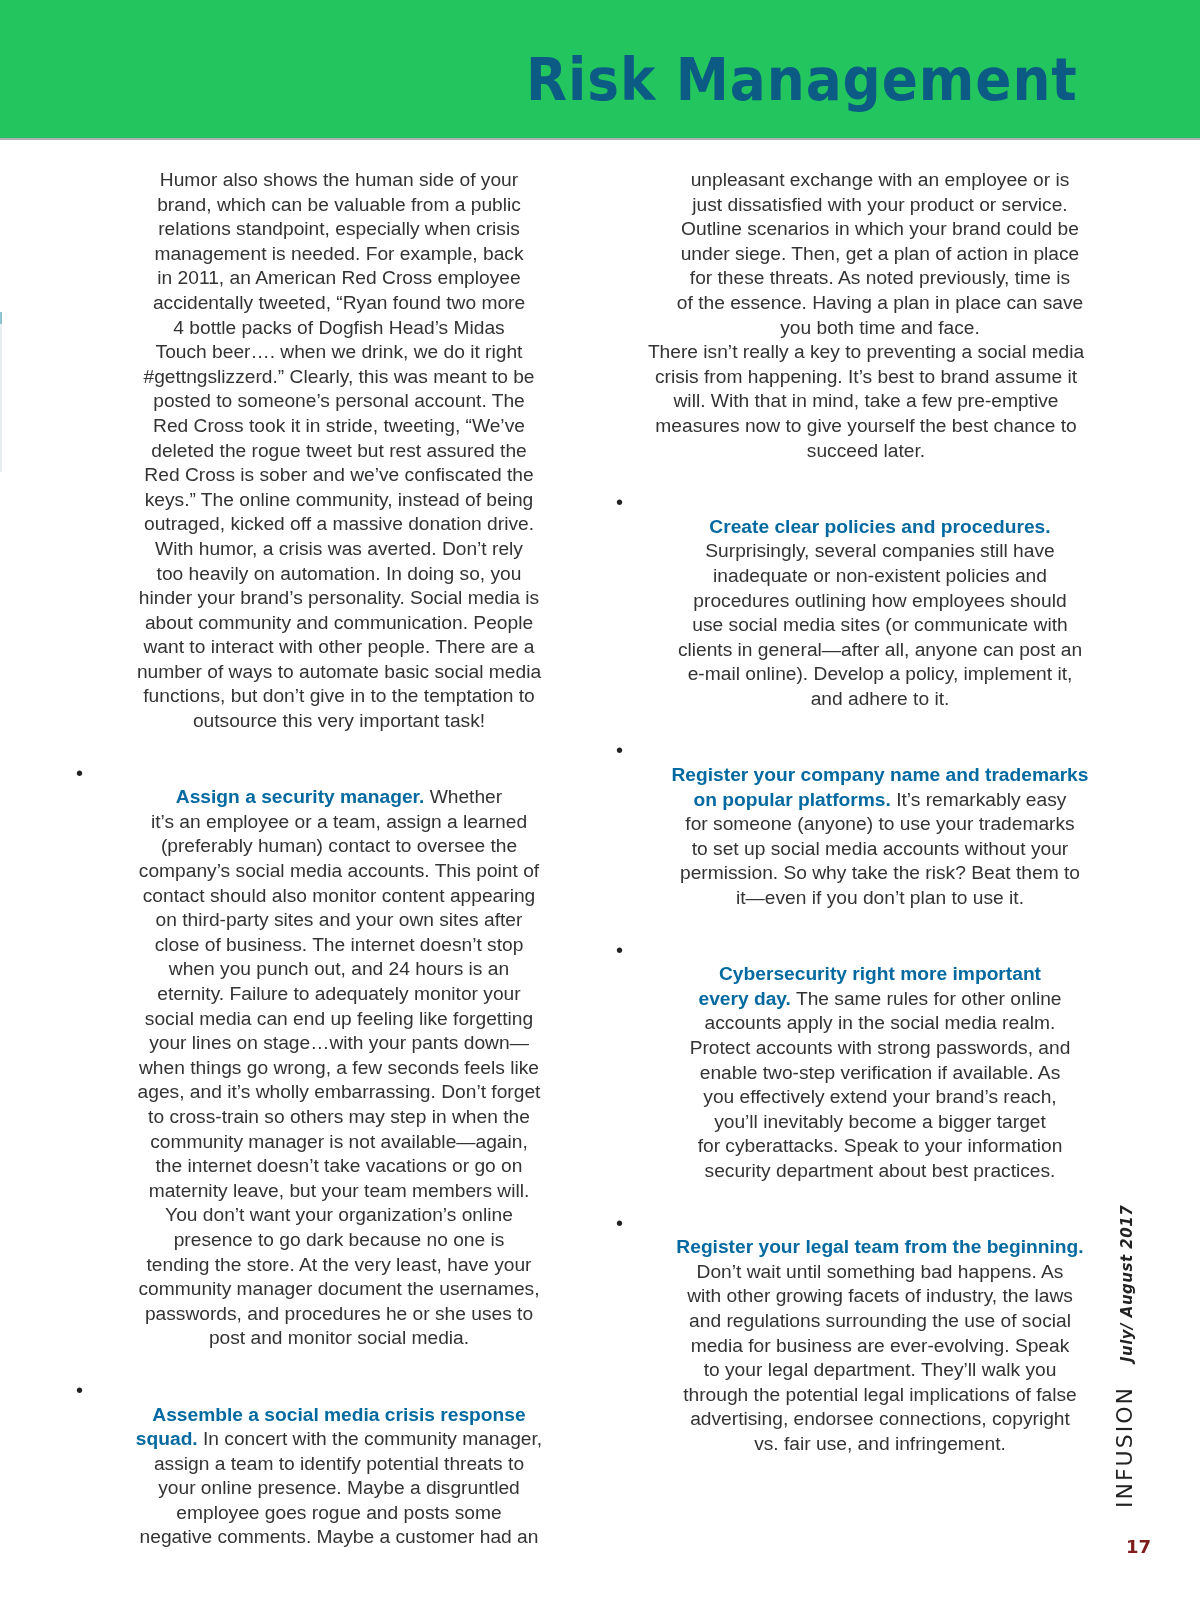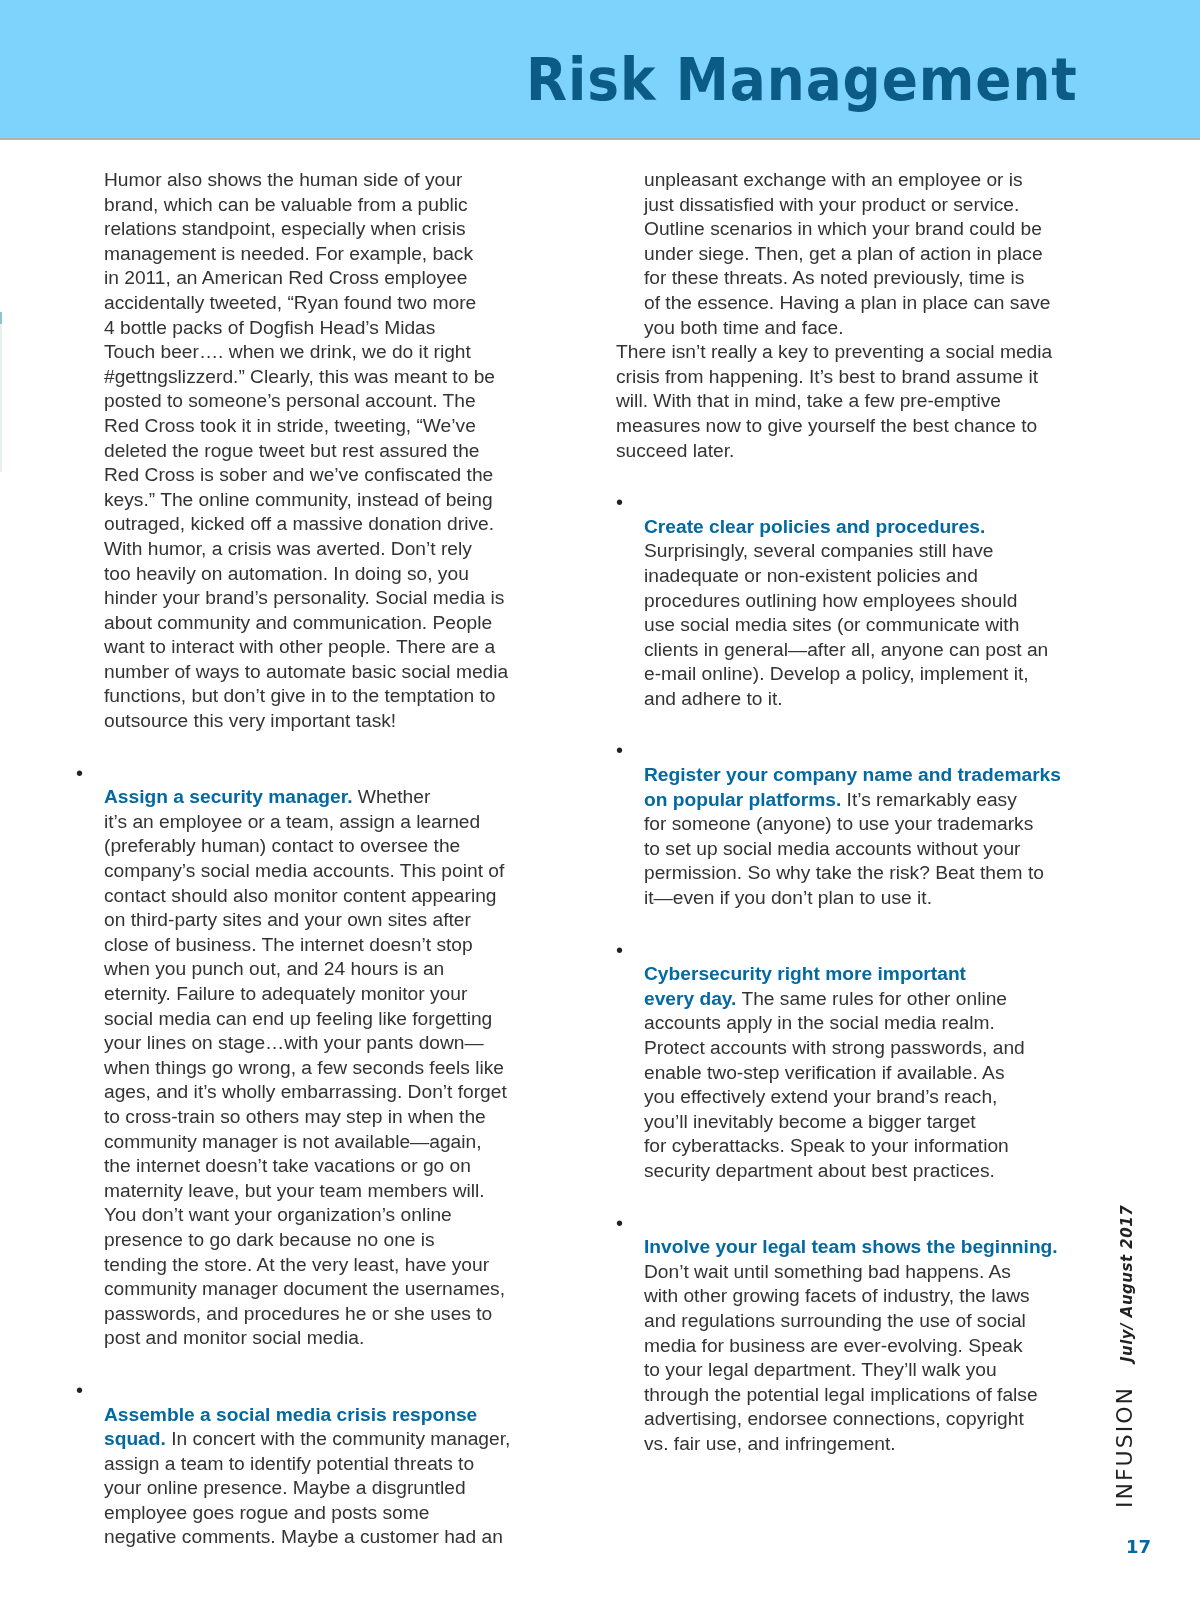--- a/index.html
+++ b/index.html
@@ -13,21 +13,21 @@
       position: relative;
       overflow: hidden;
       font-family: "Liberation Sans", sans-serif;
       color: #2e2e2e;
     }
     .header-band {
       position: absolute;
       left: 0; top: 0;
       width: 1200px;
       height: 138px;
-      background: #7dd3fc;
+      background: #22c55e;
       border-bottom: 2px solid #b0b1b5;
     }
     .page-title {
       position: absolute;
       right: 122px;
       top: 44px;
       margin: 0;
       font-family: "DejaVu Sans", sans-serif;
       font-weight: bold;
       font-size: 58px;
@@ -51,20 +51,21 @@
       left: 0; top: 0;
       width: 2px; height: 12px;
       background: #8fc3cf;
     }
     .column {
       position: absolute;
       top: 168px;
       font-size: 19.2px;
       line-height: 24.6px;
       color: #333333;
+      text-align: center;
     }
     .col-left { left: 104px; width: 470px; }
     .col-right { left: 616px; width: 500px; }
     .para {
       margin: 0;
       white-space: pre-line;
     }
     .indented { padding-left: 28px; }
     .bullet-list {
       list-style: none;
@@ -125,21 +126,21 @@
       margin-left: 24px;
       letter-spacing: 0.5px;
     }
     .page-number {
       position: absolute;
       left: 1126px;
       top: 1536px;
       font-family: "DejaVu Sans", sans-serif;
       font-weight: bold;
       font-size: 18px;
-      color: #0369a1;
+      color: #7f1d1d;
     }
   </style>
 </head>
 <body>
 
 <div class="header-band">
   <h1 class="page-title">Risk Management</h1>
 </div>
 
 <div class="left-accent"></div>
@@ -242,21 +243,21 @@
 every day.</span><span> The same rules for other online
 accounts apply in the social media realm.
 Protect accounts with strong passwords, and
 enable two-step verification if available. As
 you effectively extend your brand’s reach,
 you’ll inevitably become a bigger target
 for cyberattacks. Speak to your information
 security department about best practices.</span>
     </li>
     <li class="bullet-item">
-      <span class="bullet-dot">•</span><span class="bullet-lead">Involve your legal team shows the beginning.</span><span>
+      <span class="bullet-dot">•</span><span class="bullet-lead">Register your legal team from the beginning.</span><span>
 Don’t wait until something bad happens. As
 with other growing facets of industry, the laws
 and regulations surrounding the use of social
 media for business are ever-evolving. Speak
 to your legal department. They’ll walk you
 through the potential legal implications of false
 advertising, endorsee connections, copyright
 vs. fair use, and infringement.</span>
     </li>
   </ul>

